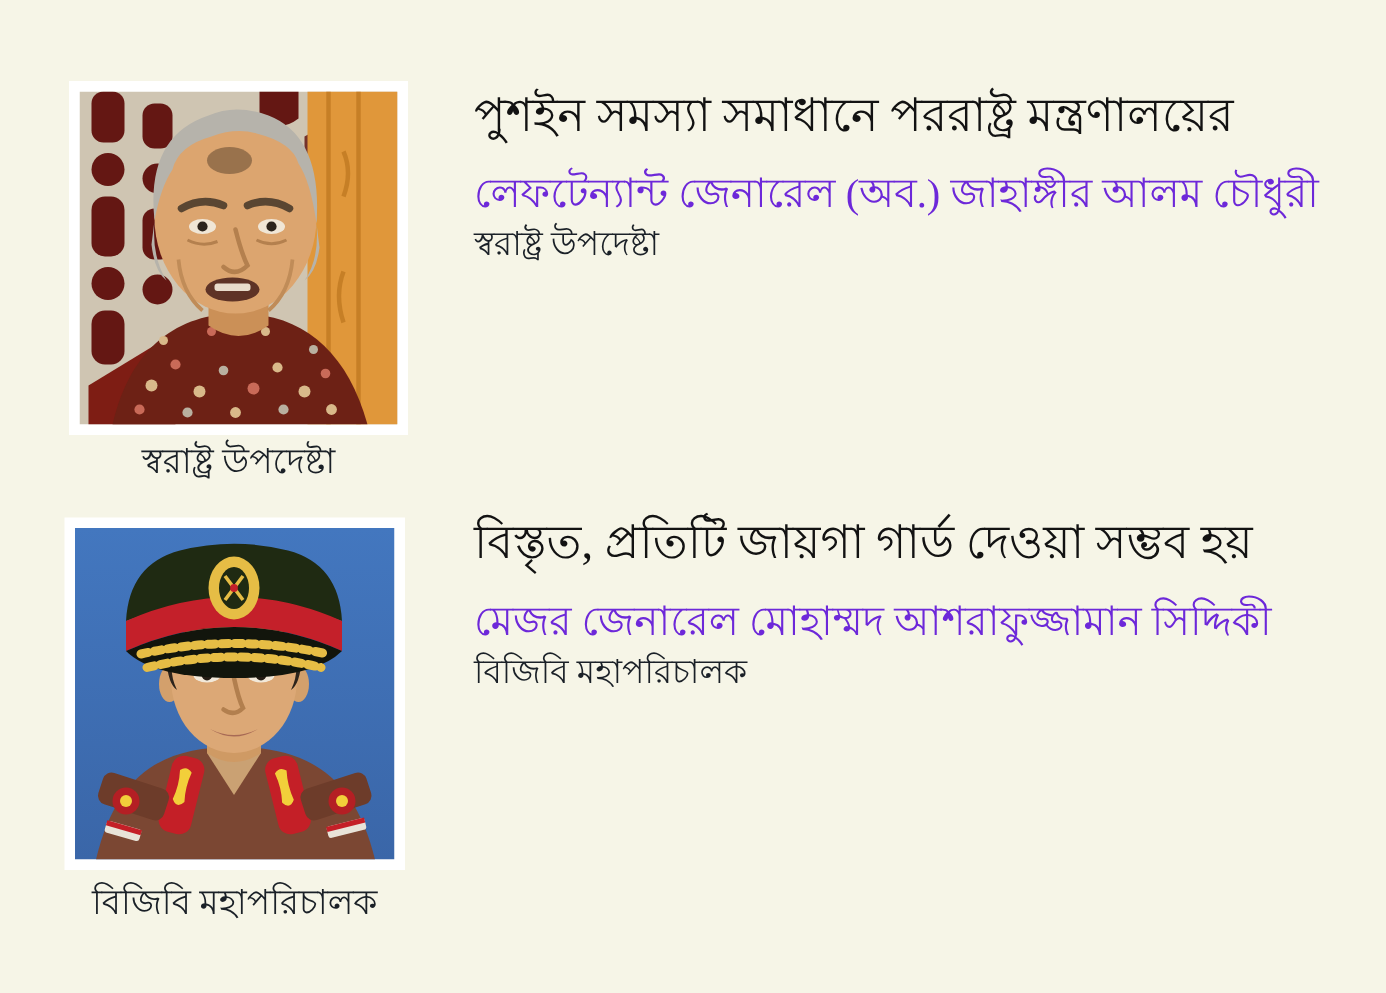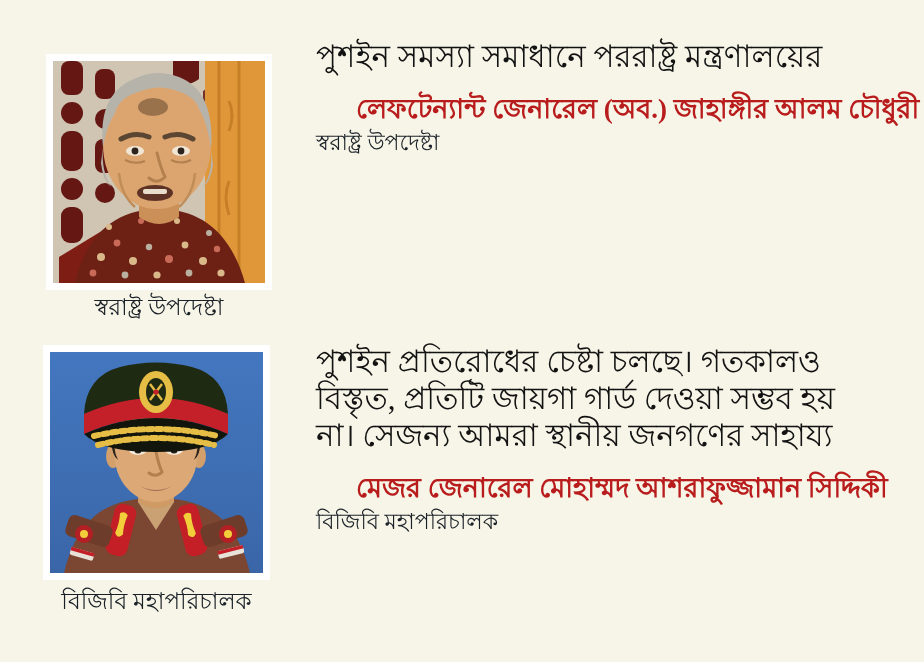--- a/index.html
+++ b/index.html
@@ -15,28 +15,28 @@
   .photo-card-1{left:46px;top:54px;width:226px;height:236px;}
   .photo-card-2{left:43px;top:345px;width:227px;height:235px;}
   .photo-card svg{display:block;width:100%;height:100%;}
   .photo-caption{
     position:absolute;text-align:center;
     font-size:23px;line-height:28px;color:#1a2027;
   }
   .photo-caption-1{left:46px;top:294px;width:226px;}
   .photo-caption-2{left:43px;top:588px;width:227px;}
   .quote-group{position:absolute;left:316px;width:600px;}
-  .quote-group-1{top:38px;}
+  .quote-group-1{top:58px;}
   .quote-group-2{top:343px;}
   .quote-line{
     font-size:31px;line-height:37px;white-space:nowrap;color:#121212;
   }
   .speaker-name{
-    margin-top:18px;font-size:27px;line-height:32px;font-weight:700;
-    white-space:nowrap;color:#b91c1c;margin-left:40px;
+    margin-top:18px;font-size:27px;line-height:32px;font-weight:400;
+    white-space:nowrap;color:#6d28d9;
   }
   .speaker-designation{
     margin-top:5px;font-size:22px;line-height:26px;color:#1a2027;
   }
 </style>
 </head>
 <body>
 
 <div class="photo-card photo-card-1">
   <svg viewBox="0 0 212 222" preserveAspectRatio="none">
@@ -193,18 +193,16 @@
         <ellipse cx="106" cy="40" rx="10" ry="14" fill="#1f2a12"></ellipse>
         <path d="M100 32 l12 16 M112 32 l-12 16" stroke="#e6bd45" stroke-width="2.4"></path>
         <circle cx="106" cy="40" r="2.6" fill="#c4202a"></circle>
       </g>
     </g>
   </svg>
 </div>
 <div class="photo-caption photo-caption-2">বিজিবি মহাপরিচালক</div>
 
 <div class="quote-group quote-group-2">
-  <div class="quote-line">পুশইন প্রতিরোধের চেষ্টা চলছে। গতকালও</div>
   <div class="quote-line">বিস্তৃত, প্রতিটি জায়গা গার্ড দেওয়া সম্ভব হয়</div>
-  <div class="quote-line">না। সেজন্য আমরা স্থানীয় জনগণের সাহায্য</div>
   <div class="speaker-name">মেজর জেনারেল মোহাম্মদ আশরাফুজ্জামান সিদ্দিকী</div>
   <div class="speaker-designation">বিজিবি মহাপরিচালক</div>
 </div>
 
 </body></html>

